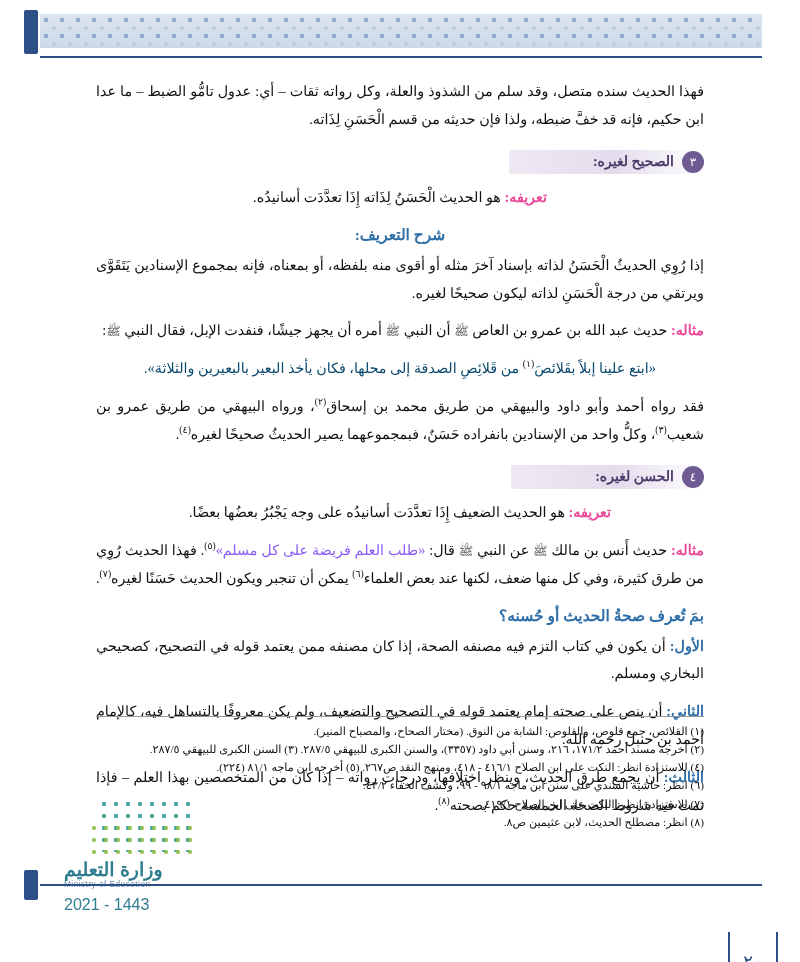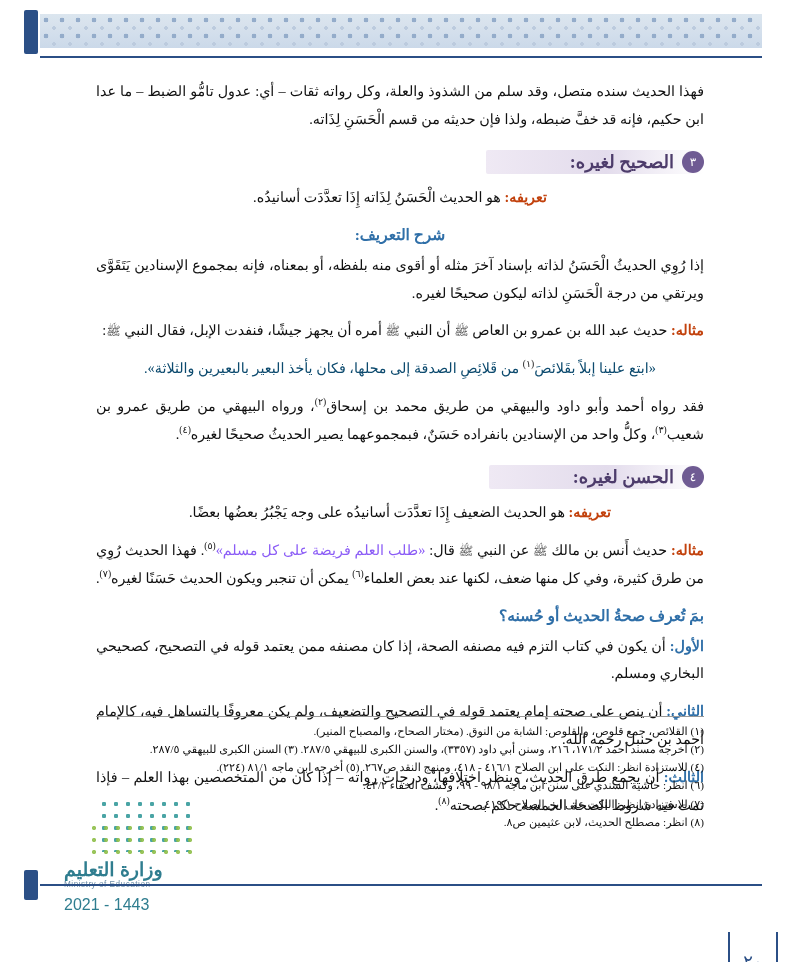--- a/index.html
+++ b/index.html
@@ -62,30 +62,30 @@
     padding-left:70px;
   }
   .sec-num{
     width:22px;height:22px;border-radius:50%;
     background:#6f5b93;color:#fff;
     font-size:12px;display:flex;align-items:center;justify-content:center;
     font-family:"Liberation Sans",sans-serif;
     margin-left:8px;flex:none;
   }
   .sec-title{
-    color:#4d3c6b;font-size:18px;font-weight:bold;white-space:nowrap;
+    color:#4d3c6b;font-size:14px;font-weight:bold;white-space:nowrap;
     padding-left:14px;
   }
 
   h3.sub{
     color:#2f6fa8;font-size:15.5px;font-weight:bold;margin:14px 0 8px 0;
   }
   h3.sub.center{ text-align:center; }
 
-  .lbl-red{ color:#c2410c;font-weight:bold; }
+  .lbl-red{ color:#ec4899;font-weight:bold; }
   .lbl-blue{ color:#2f6fa8;font-weight:bold; }
   .quote-red{ color:#0c4a6e; }
   .quote-blue{ color:#8b5cf6; }
   .sup{ font-size:9.5px;vertical-align:super;color:#111; }
 
   .pbox{ margin:0 0 8px 0; }
 
   .seal{
     font-size:12px;color:#333;
     font-family:"Liberation Sans",sans-serif;

